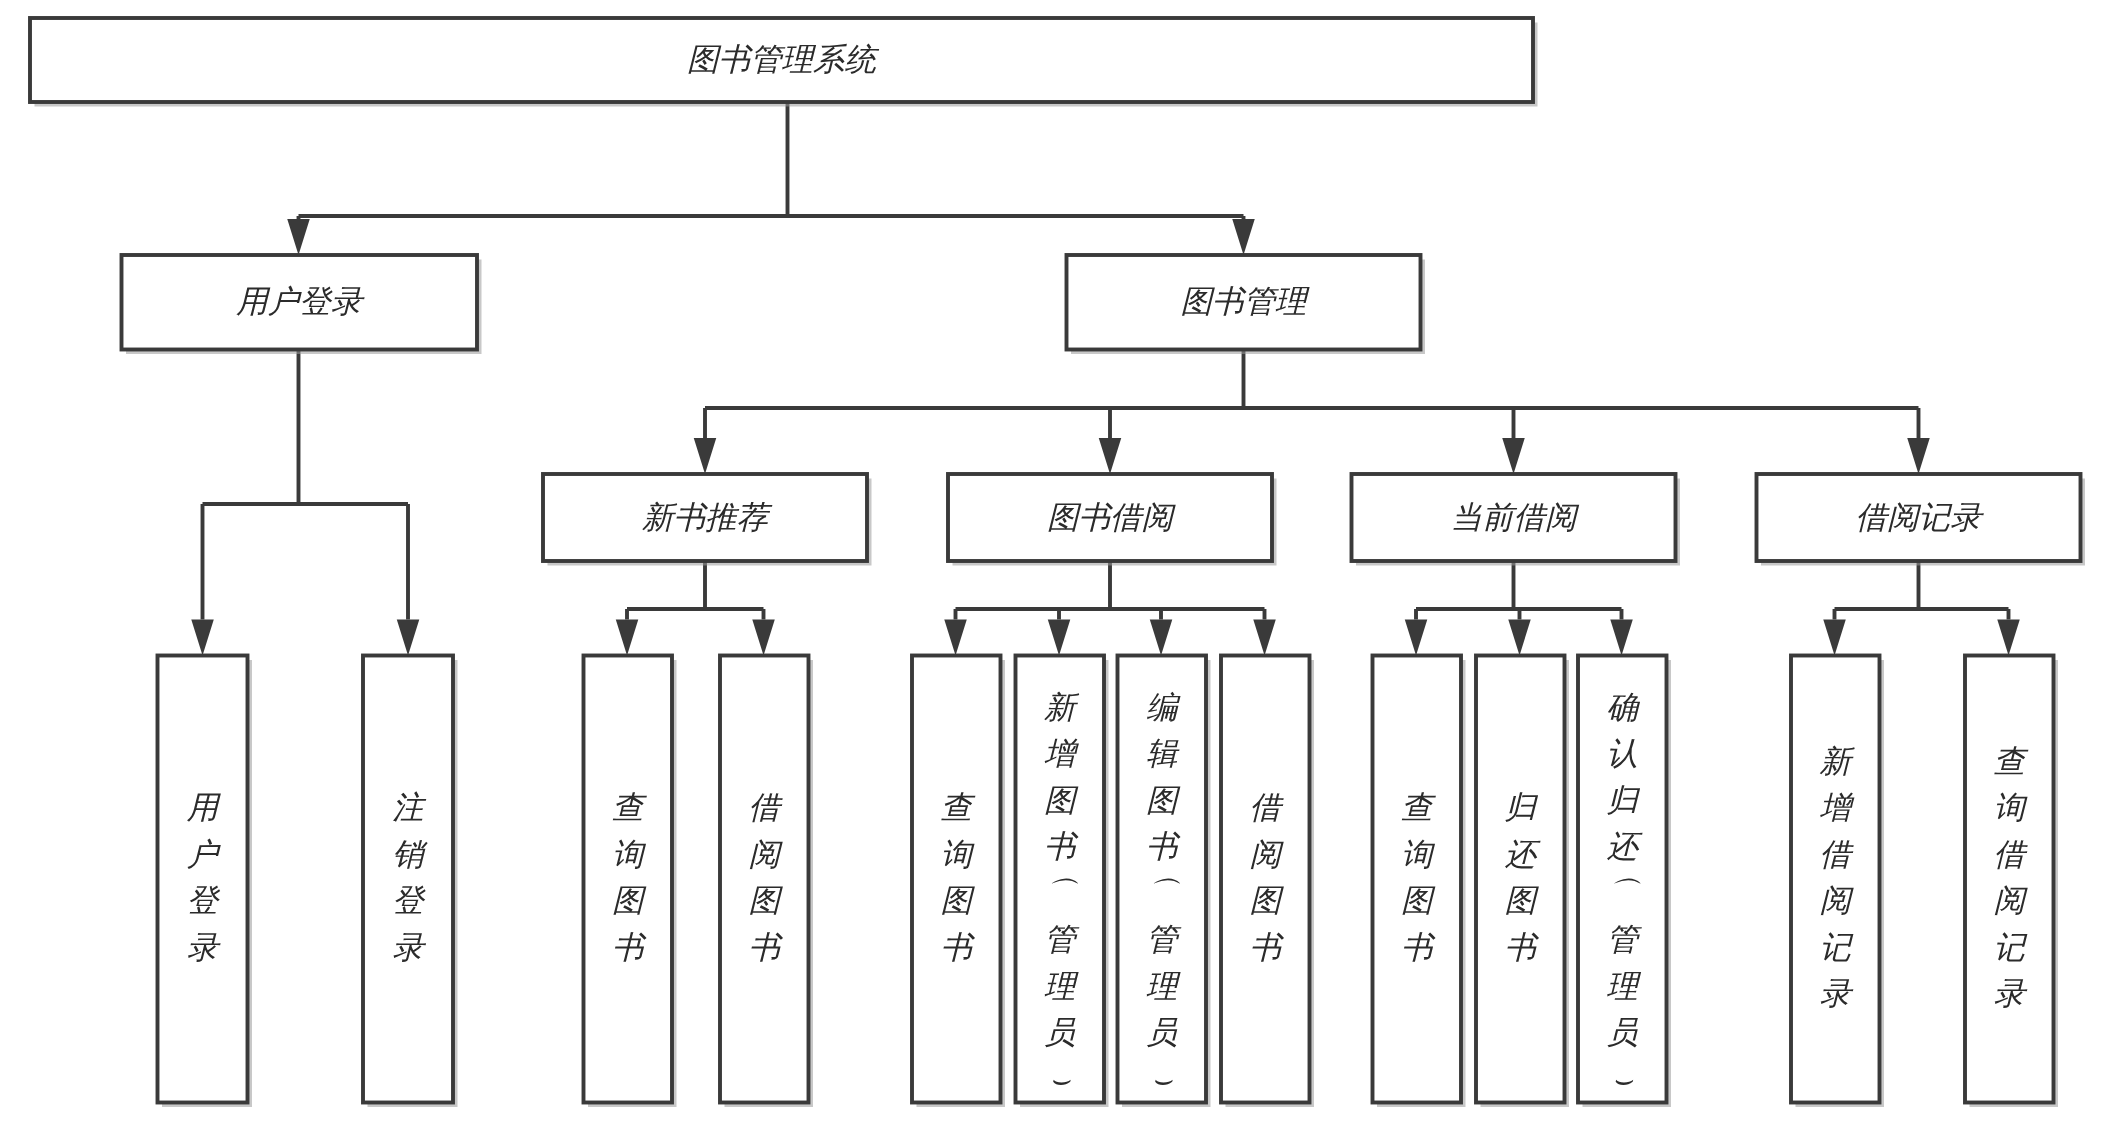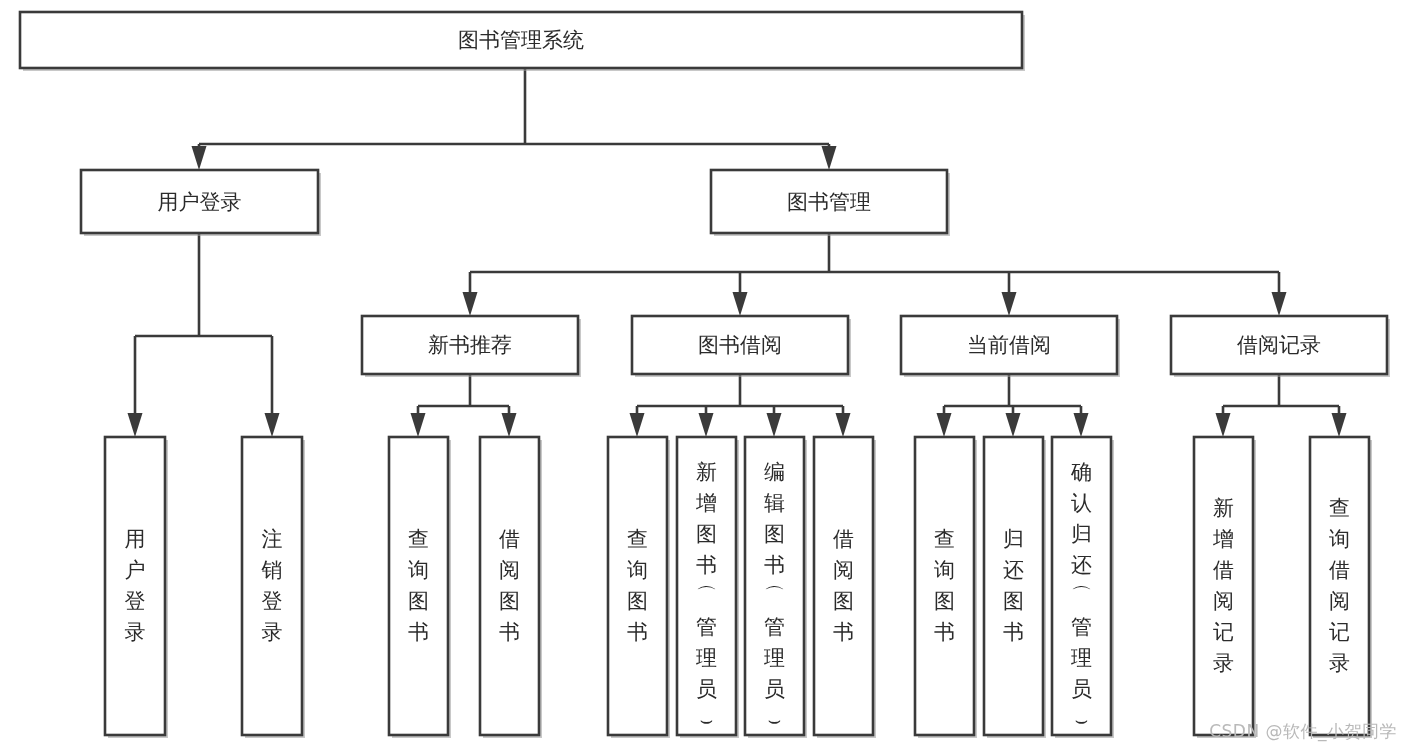--- a/index.html
+++ b/index.html
@@ -10,20 +10,21 @@
   body {
     width: 1405px;
     height: 747px;
     font-family: "DejaVu Sans", "Liberation Sans", sans-serif;
     overflow: hidden;
   }
   #diagram-root {
     position: relative;
     width: 1405px;
     height: 747px;
+    font-style: italic;
   }
   svg.diagram-canvas {
     position: absolute;
     left: 0;
     top: 0;
     width: 1405px;
     height: 747px;
     display: block;
   }
   .node-box {
@@ -239,14 +240,13 @@
           <rect class="node-box" x="1194" y="437" width="59" height="298"></rect>
           <text class="node-label-v-char" x="1223.5" y="508.5"><tspan x="1223.5" dy="0">新</tspan><tspan x="1223.5" dy="31">增</tspan><tspan x="1223.5" dy="31">借</tspan><tspan x="1223.5" dy="31">阅</tspan><tspan x="1223.5" dy="31">记</tspan><tspan x="1223.5" dy="31">录</tspan></text>
         </g>
         <g>
           <path class="node-box-shadow" d="M 1369 440 h 3 v 298 h -59 v -3 h 56 Z"></path>
           <rect class="node-box" x="1310" y="437" width="59" height="298"></rect>
           <text class="node-label-v-char" x="1339.5" y="508.5"><tspan x="1339.5" dy="0">查</tspan><tspan x="1339.5" dy="31">询</tspan><tspan x="1339.5" dy="31">借</tspan><tspan x="1339.5" dy="31">阅</tspan><tspan x="1339.5" dy="31">记</tspan><tspan x="1339.5" dy="31">录</tspan></text>
         </g>
       </g>
   </svg>
-  <div class="watermark">CSDN @软件_小贺同学</div>
 </div>
 
 </body></html>

